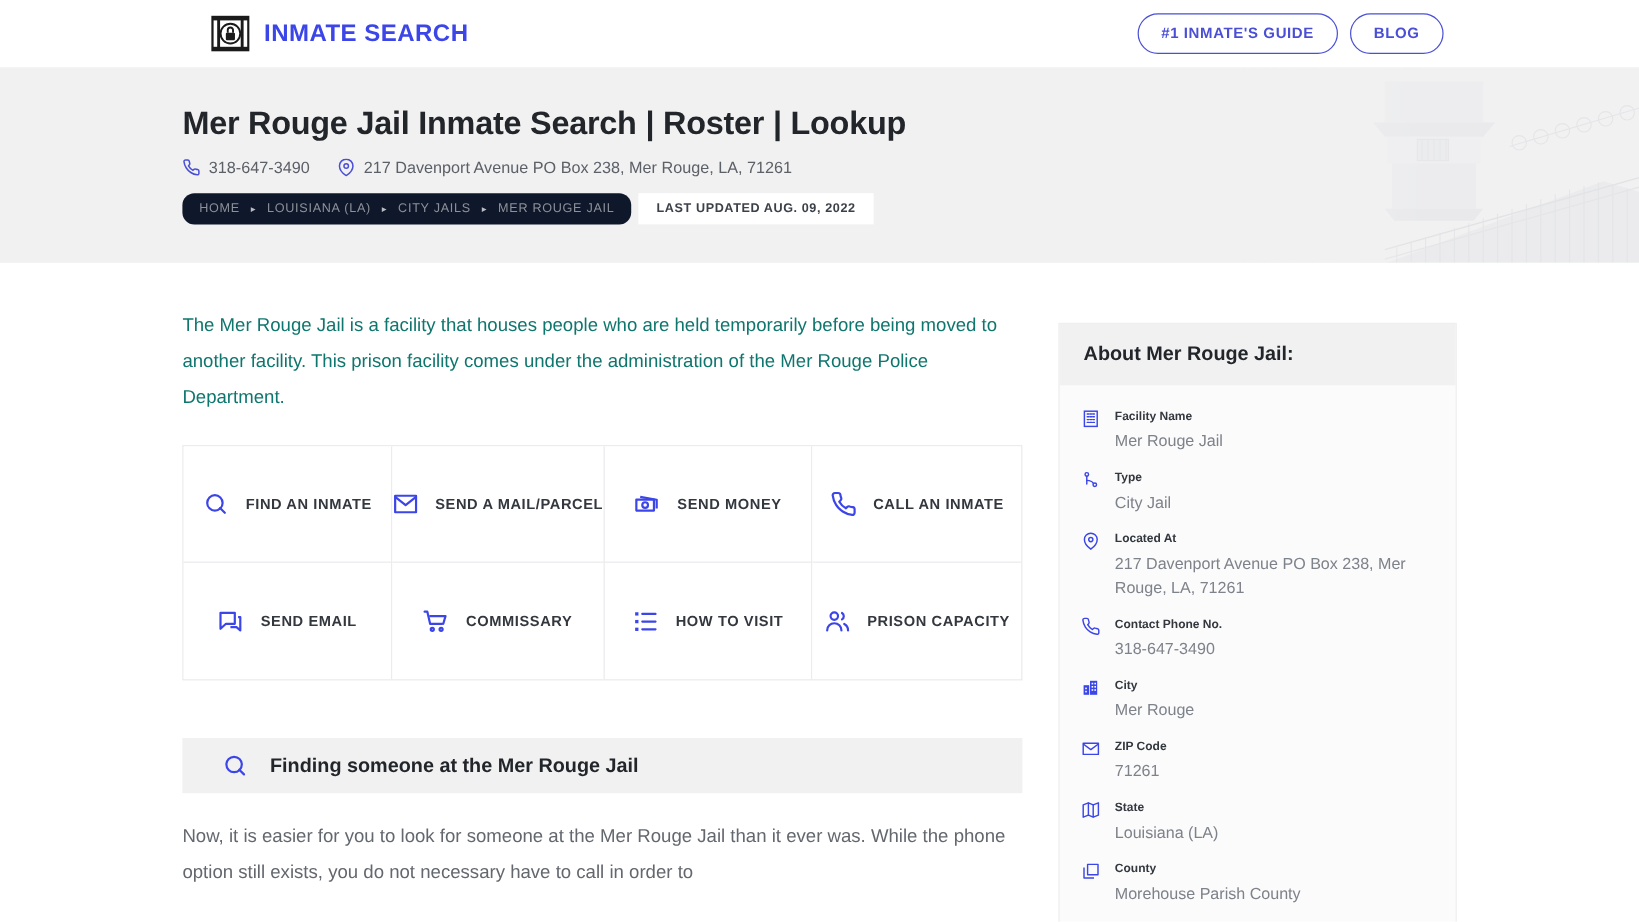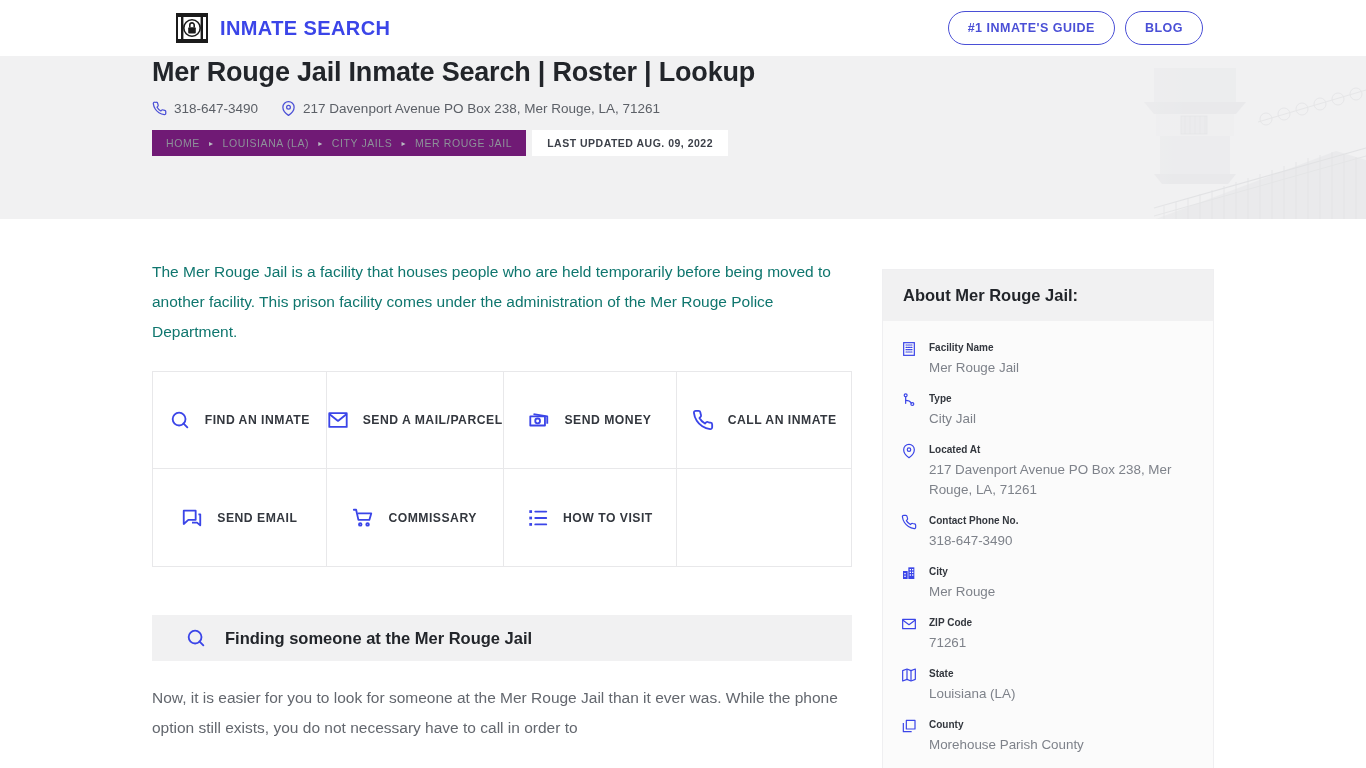--- a/index.html
+++ b/index.html
@@ -59,21 +59,21 @@
     overflow: hidden;
     padding: 0 152px;
   }
   .hero-img {
     position: absolute;
     right: 0; top: 0;
     width: 330px; height: 163px;
     opacity: 0.30;
     pointer-events: none;
   }
-  .hero-inner { position: relative; z-index: 2; }
+  .hero-inner { position: relative; z-index: 2; padding-top: 31px; }
   .page-title {
     font-size: 27px;
     font-weight: bold;
     color: #22252a;
     letter-spacing: -0.2px;
     line-height: 1.2;
   }
   .contact-line {
     display: flex;
     align-items: center;
@@ -84,28 +84,29 @@
   }
   .contact-line .sep { width: 9px; }
   .contact-item { display: flex; align-items: center; gap: 7px; }
   .breadcrumb-row {
     display: flex;
     align-items: stretch;
     margin-top: 14px;
     gap: 6px;
   }
   .crumbs {
-    background: #701a75;
+    background: #0f172a;
     display: flex;
     align-items: center;
     padding: 7px 14px;
     gap: 9px;
     font-size: 10.5px;
     letter-spacing: 0.6px;
     color: #8d9199;
+    border-radius: 10px;
   }
   .crumbs a { color: #8d9199; text-decoration: none; white-space: nowrap; }
   .crumb-arrow { color: #b9bcc2; font-size: 8px; }
   .updated {
     background: #ffffff;
     display: flex;
     align-items: center;
     padding: 7px 15px;
     font-size: 10.5px;
     letter-spacing: 0.5px;
@@ -409,20 +410,31 @@
           <svg width="22" height="22" viewBox="0 0 24 24" fill="none" stroke="#3b45e8" stroke-width="2" stroke-linecap="round">
               <path d="M9 5h12M9 12h12M9 19h12"></path>
               <rect x="2.5" y="3.5" width="3" height="3" fill="#3b45e8" stroke="none"></rect>
               <rect x="2.5" y="10.5" width="3" height="3" fill="#3b45e8" stroke="none"></rect>
               <rect x="2.5" y="17.5" width="3" height="3" fill="#3b45e8" stroke="none"></rect>
             </svg>
         </span>
         <span class="action-label">HOW TO VISIT</span>
       </div>
 
+      <div class="action-cell">
+        <span class="action-icon">
+          <svg width="22" height="22" viewBox="0 0 24 24" fill="none" stroke="#3b45e8" stroke-width="2" stroke-linecap="round" stroke-linejoin="round">
+              <circle cx="9" cy="7" r="3.4"></circle>
+              <path d="M2.5 20a6.5 6.5 0 0 1 13 0"></path>
+              <path d="M16 4.2a3.4 3.4 0 0 1 0 5.8"></path>
+              <path d="M18 14.2a6.5 6.5 0 0 1 3.5 5.8"></path>
+            </svg>
+        </span>
+        <span class="action-label">PRISON CAPACITY</span>
+      </div>
     </div>
 
     <div class="section-bar">
       <span class="sec-icon">
         <svg width="22" height="22" viewBox="0 0 24 24" fill="none" stroke="#3b45e8" stroke-width="2" stroke-linecap="round">
             <circle cx="11" cy="11" r="7"></circle>
             <path d="M20 20l-4.3-4.3"></path>
           </svg>
       </span>
       <h2>Finding someone at the Mer Rouge Jail</h2>

